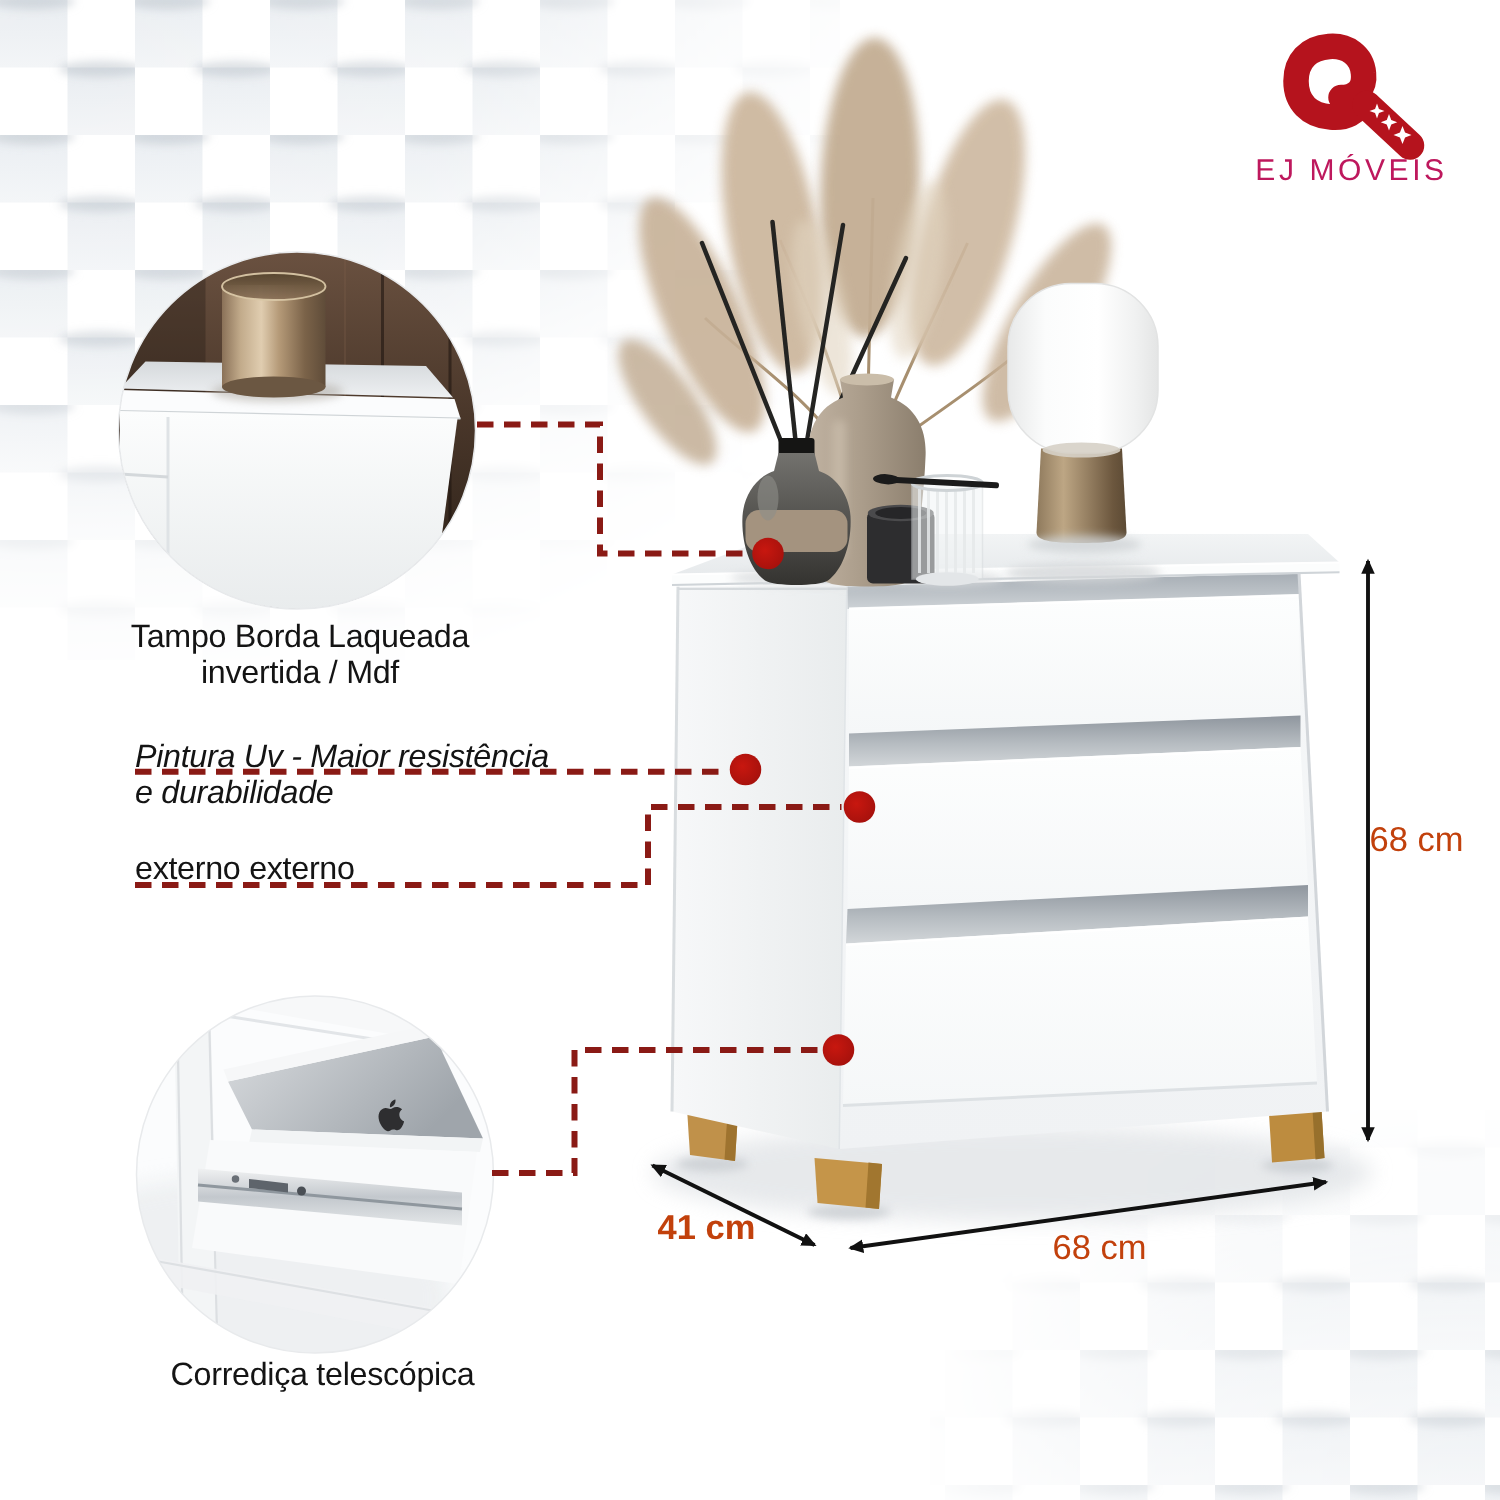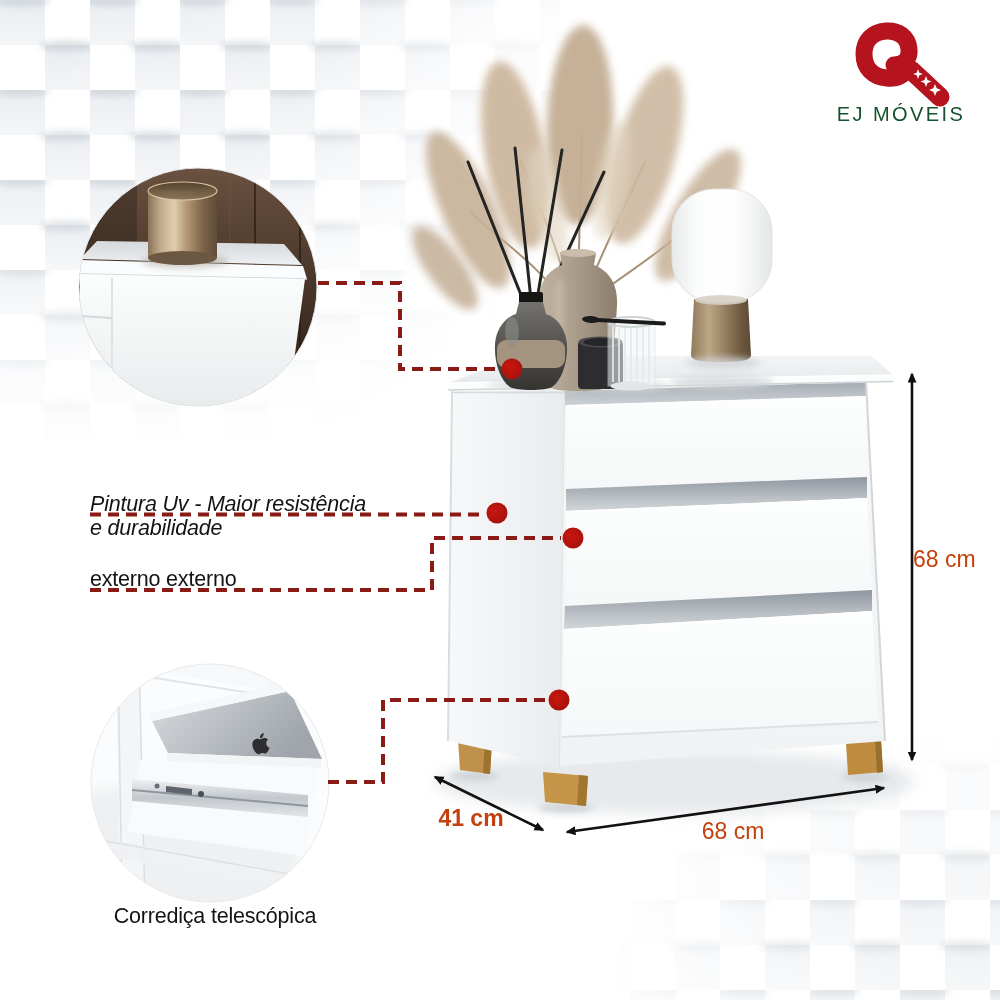--- a/index.html
+++ b/index.html
@@ -12,21 +12,21 @@
     position:absolute;color:#141414;font-size:21.5px;line-height:24px;
     letter-spacing:-0.2px;z-index:5;
   }
   .label .l2{display:block;}
   .center{text-align:center;}
   .dim{
     position:absolute;color:#c2410c;font-size:23px;z-index:5;text-align:center;
   }
   .brand-text{
     position:absolute;left:806px;top:103px;width:190px;text-align:center;
-    font-size:20px;letter-spacing:2.4px;color:#14532d;z-index:5;font-weight:400;
+    font-size:20px;letter-spacing:2.4px;color:#be185d;z-index:5;font-weight:400;
   }
 </style>
 </head>
 <body>
 
 <div id="stage">
 
 <svg id="scene" width="1000" height="1000" viewBox="0 0 1000 1000">
 <defs>
   <linearGradient id="cellGrad" x1="0" y1="0" x2="0" y2="1">
@@ -365,20 +365,24 @@
   <g fill="#ffffff">
     <path d="M68 51 l1.3 3.7 3.7 1.3 -3.7 1.3 -1.3 3.7 -1.3 -3.7 -3.7 -1.3 3.7 -1.3 z"></path>
     <path d="M76 58 l1.5 4 4 1.5 -4 1.5 -1.5 4 -1.5 -4 -4 -1.5 4 -1.5 z"></path>
     <path d="M85 66 l1.7 4.3 4.3 1.7 -4.3 1.7 -1.7 4.3 -1.7 -4.3 -4.3 -1.7 4.3 -1.7 z"></path>
   </g>
 </g>
 </svg>
 
 <div class="brand-text">EJ MÓVEIS</div>
 
+<div class="label center" style="left:60px;top:412px;width:280px;">
+  <span>Tampo Borda Laqueada</span>
+  <span class="l2">invertida / Mdf</span>
+</div>
 
 <div class="label" style="left:90px;top:492px;width:330px;font-style:italic;">
   <span>Pintura Uv - Maior resistência</span>
   <span class="l2">e durabilidade</span>
 </div>
 
 <div class="label" style="left:90px;top:567px;width:330px;">
   <span class="l2">externo externo</span>
 </div>
 

